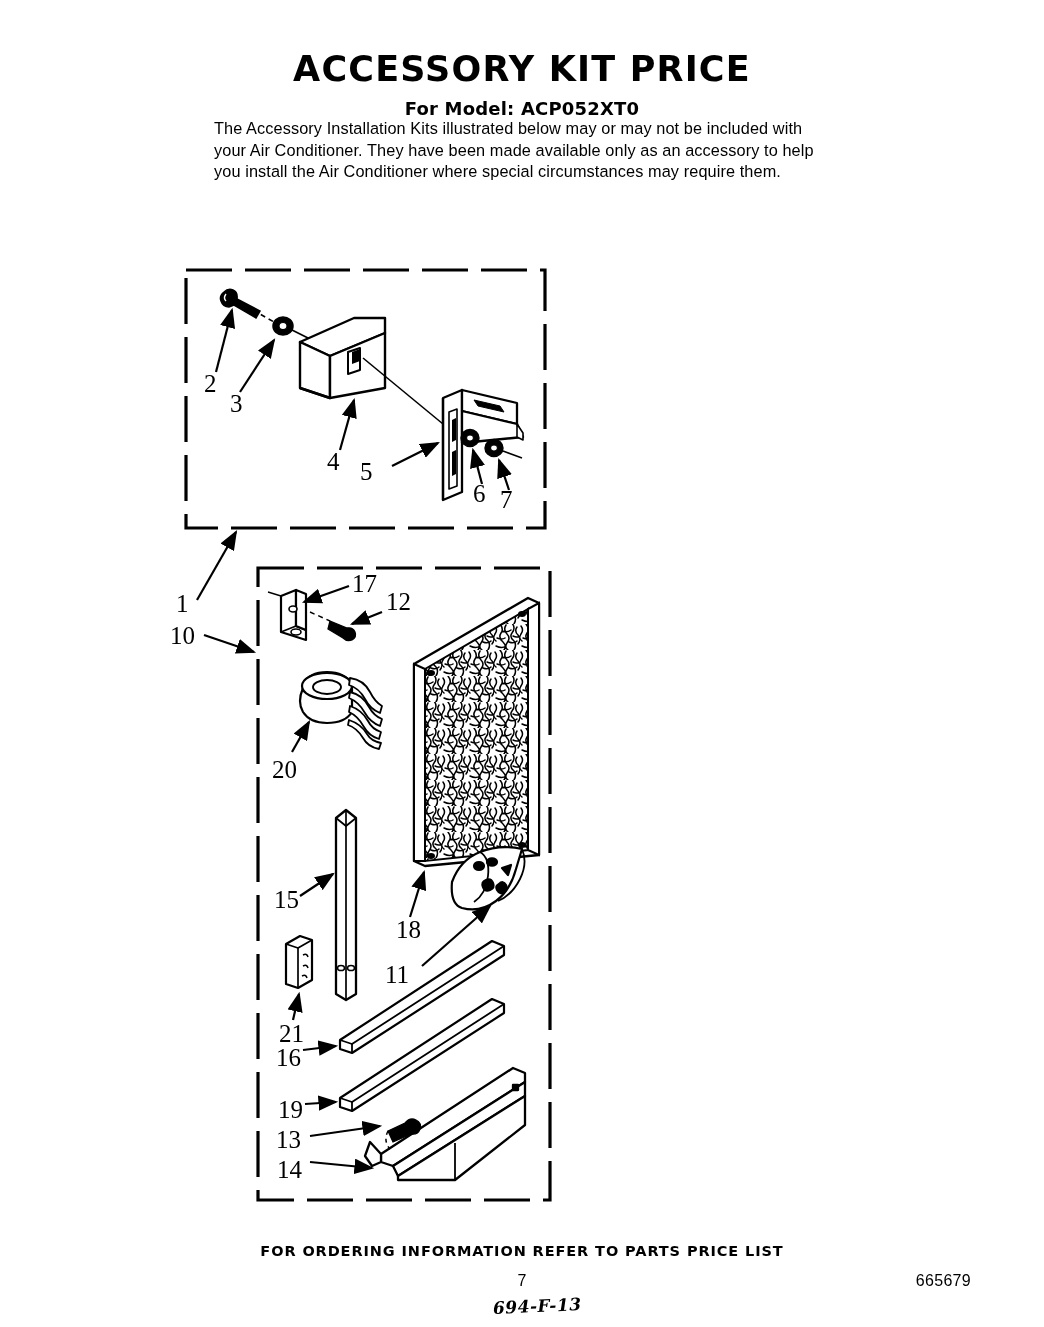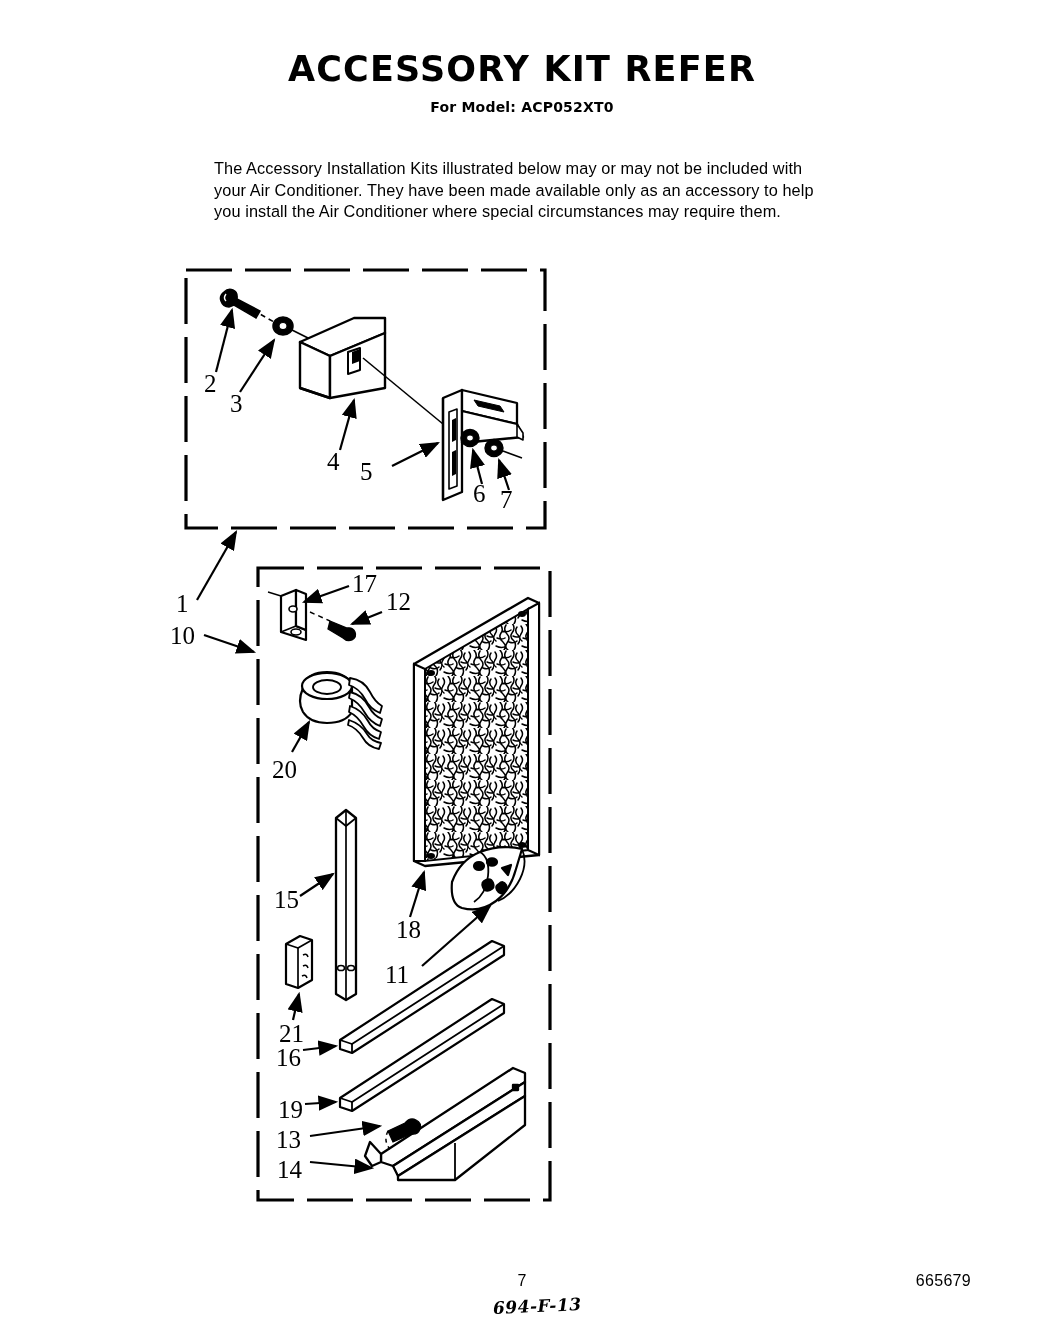--- a/index.html
+++ b/index.html
@@ -31,35 +31,35 @@
     letter-spacing: 1.2px;
     line-height: 1;
   }
   .doc-subtitle {
     position: absolute;
     left: 0; right: 0;
     top: 100px;
     text-align: center;
     font-family: "DejaVu Sans", sans-serif;
     font-weight: bold;
-    font-size: 14px;
+    font-size: 18px;
     letter-spacing: 0.2px;
     line-height: 1;
   }
   .body-text {
     position: absolute;
     left: 214px;
     width: 616px;
     font-family: "Liberation Sans", sans-serif;
     font-size: 16.3px;
     line-height: 21.5px;
     text-align: left;
     letter-spacing: 0.1px;
   }
-  #para-1 { top: 118px; margin-top: 40px; }
+  #para-1 { top: 118px; }
   #para-2 { top: 197px; }
 
   
   #figure {
     position: absolute;
     left: 0; top: 0;
     width: 1044px;
     height: 1327px;
   }
 
@@ -106,21 +106,21 @@
     font-family: "Liberation Serif", serif;
     font-size: 25px;
     fill: #000;
   }
 </style>
 </head>
 <body>
 
 <div id="page">
 
-  <div class="doc-title">ACCESSORY KIT REFER</div>
+  <div class="doc-title">ACCESSORY KIT PRICE</div>
   <div class="doc-subtitle">For Model: ACP052XT0</div>
   <div class="body-text" id="para-1">The Accessory Installation Kits illustrated below may or may not be included with your Air Conditioner. They have been made available only as an accessory to help you install the Air Conditioner where special circumstances may require them.</div>
 
   <svg id="figure" viewBox="0 0 1044 1327">
     <defs>
       <marker id="arrowhead" markerWidth="9" markerHeight="7" refX="8" refY="3.5" orient="auto">
         <polygon points="0 0, 9 3.5, 0 7" fill="#000"></polygon>
       </marker>
       <pattern id="mottle" patternUnits="userSpaceOnUse" width="26" height="26">
         <rect width="26" height="26" fill="#fff"></rect>
@@ -332,17 +332,18 @@
 
     <g>
       <path d="M388 1131 l17 -8 q5 -6 11 -3 q6 3 4 9 q-2 6 -9 5 l-18 8 z" fill="#000" stroke="#000" stroke-width="1.3"></path>
       <path d="M388 1131 q-5 10 2 18" fill="none" stroke="#000" stroke-width="1.5" stroke-dasharray="4 4"></path>
     </g>
     <line x1="310" y1="1136" x2="380" y2="1126" stroke="#000" stroke-width="2.2" marker-end="url(#arrowhead)"></line>
     <text class="callout-text" x="276" y="1148">13</text>
 
   </svg>
 
+  <div class="footer-note">FOR ORDERING INFORMATION REFER TO PARTS PRICE LIST</div>
   <div class="footer-page">7</div>
   <div class="footer-code">694-F-13</div>
   <div class="footer-partno">665679</div>
 
 </div>
 
 </body></html>

